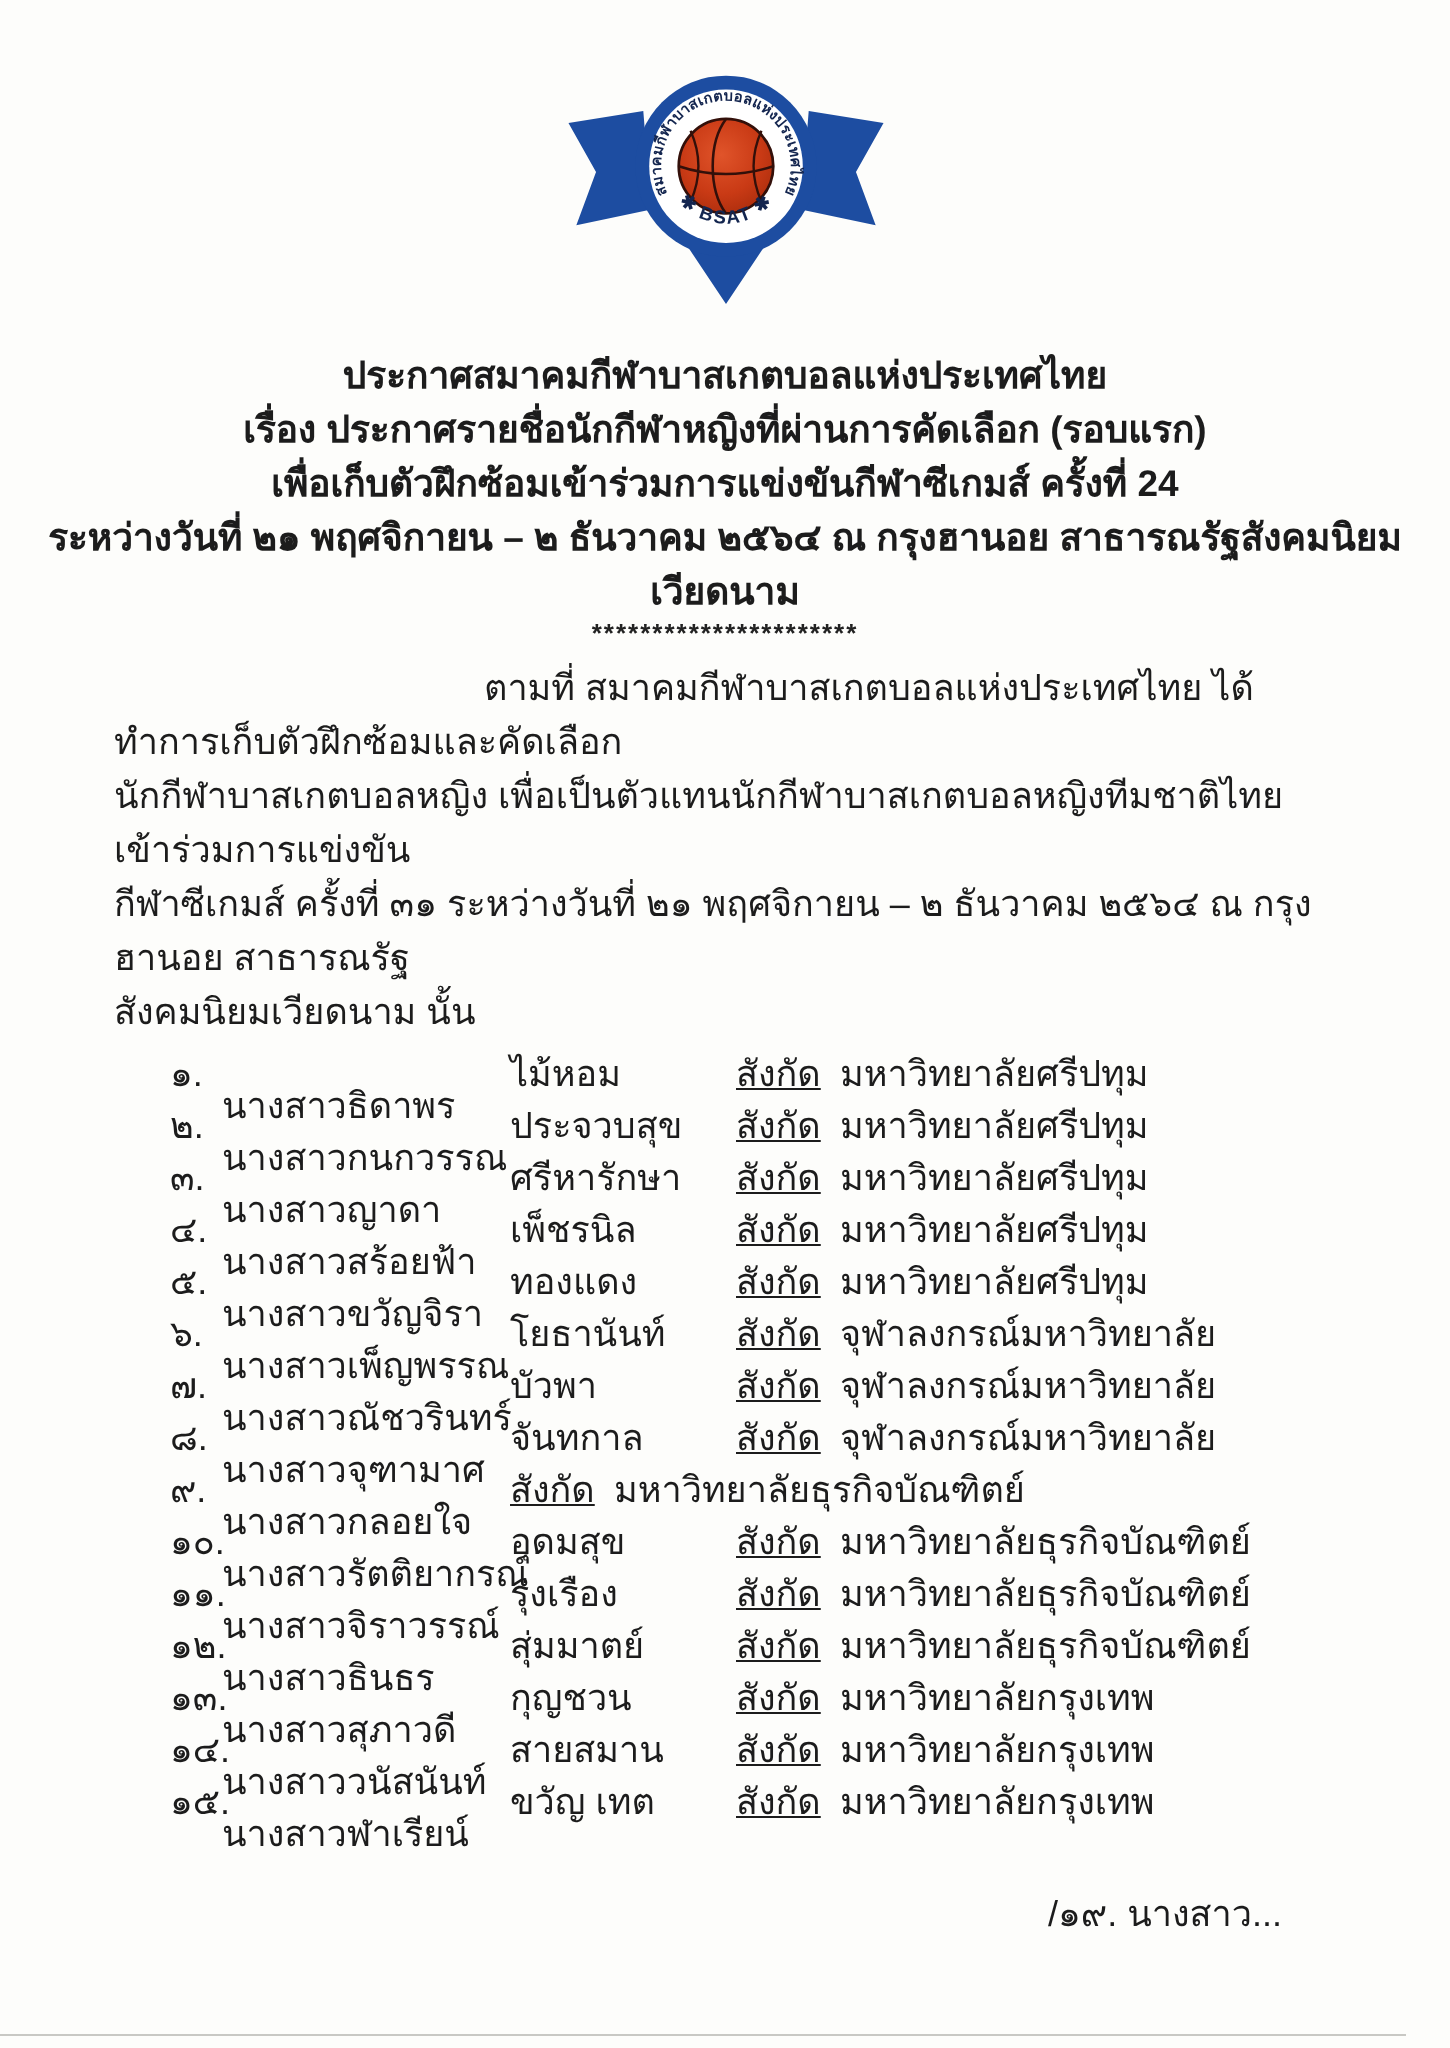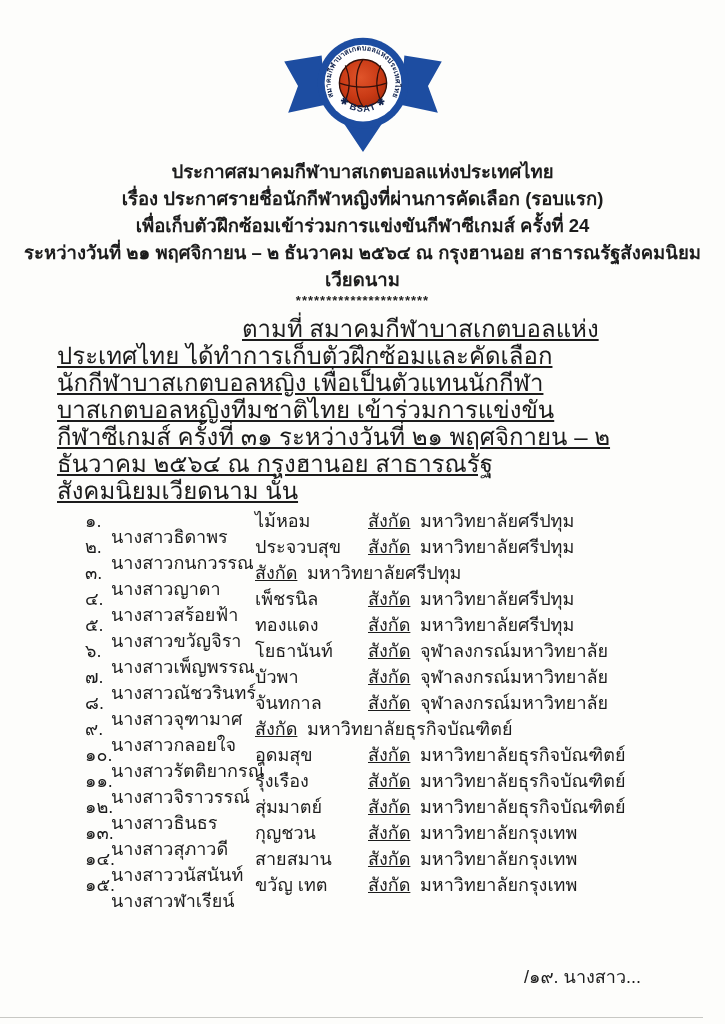--- a/index.html
+++ b/index.html
@@ -10,45 +10,45 @@
     color:#1c1c1c;
     position:relative;
     overflow:hidden;
   }
   .page{position:absolute;inset:0;}
   .logo-wrap{display:flex;justify-content:center;padding-top:26px;}
   .logo{width:164px;height:128px;}
   .header{
     text-align:center;font-weight:bold;
     font-size:18.5px;line-height:27px;
-    margin-top:4px;
+    margin-top:20px;
   }
   .separator{
     text-align:center;font-weight:bold;
     font-size:13px;letter-spacing:1px;line-height:16px;color:#222;
   }
   .content{
     padding:0 57px;
-    font-size:24px;line-height:27px;text-decoration:underline;
+    font-size:18px;line-height:27px;
   }
   .para{
     margin:0;
     white-space:pre-line;
     text-indent:185px;
   }
   .para.first{margin-top:6px;}
   .roster{margin-top:3px;padding-left:85px;}
   .row{display:flex;height:26px;align-items:center;font-size:18px;white-space:nowrap;}
   .col-no{width:26px;flex:0 0 auto;}
   .col-name{width:144px;flex:0 0 auto;margin-top:32px;}
   .col-surname{width:113px;flex:0 0 auto;}
   .col-label{width:52px;flex:0 0 auto;text-decoration:underline;}
   .col-aff{flex:1;}
   .footer-note{
-    position:absolute;right:84px;bottom:33px;
+    position:absolute;right:84px;bottom:53px;
     font-size:18px;
   }
   .scan-line{
     position:absolute;left:0;right:22px;bottom:6px;
     height:1px;background:#c8c8c4;
   }
 </style>
 </head>
 <body>
 
@@ -118,20 +118,21 @@
       <div class="row">
       <span class="col-no">๒.</span>
       <span class="col-name">นางสาวกนกวรรณ</span>
       <span class="col-surname">ประจวบสุข</span>
       <span class="col-label">สังกัด</span>
       <span class="col-aff">มหาวิทยาลัยศรีปทุม</span>
     </div>
       <div class="row">
       <span class="col-no">๓.</span>
       <span class="col-name">นางสาวญาดา</span>
+      <span class="col-surname">ศรีหารักษา</span>
       <span class="col-label">สังกัด</span>
       <span class="col-aff">มหาวิทยาลัยศรีปทุม</span>
     </div>
       <div class="row">
       <span class="col-no">๔.</span>
       <span class="col-name">นางสาวสร้อยฟ้า</span>
       <span class="col-surname">เพ็ชรนิล</span>
       <span class="col-label">สังกัด</span>
       <span class="col-aff">มหาวิทยาลัยศรีปทุม</span>
     </div>

